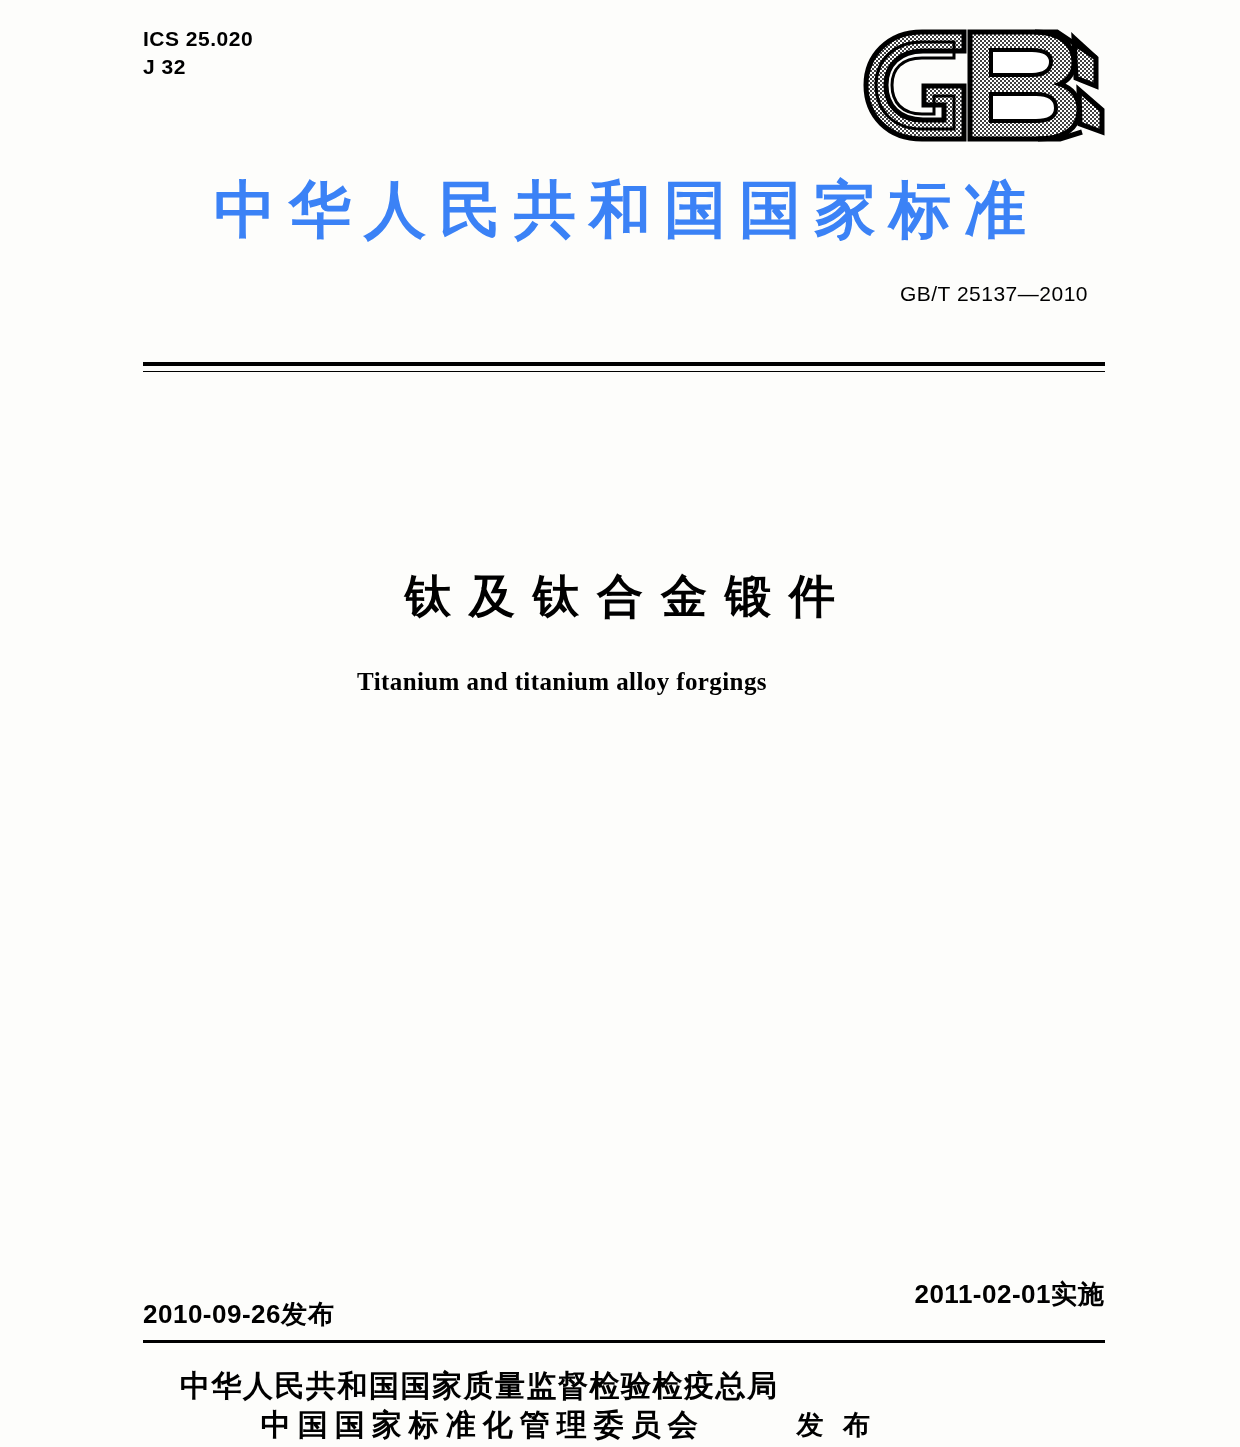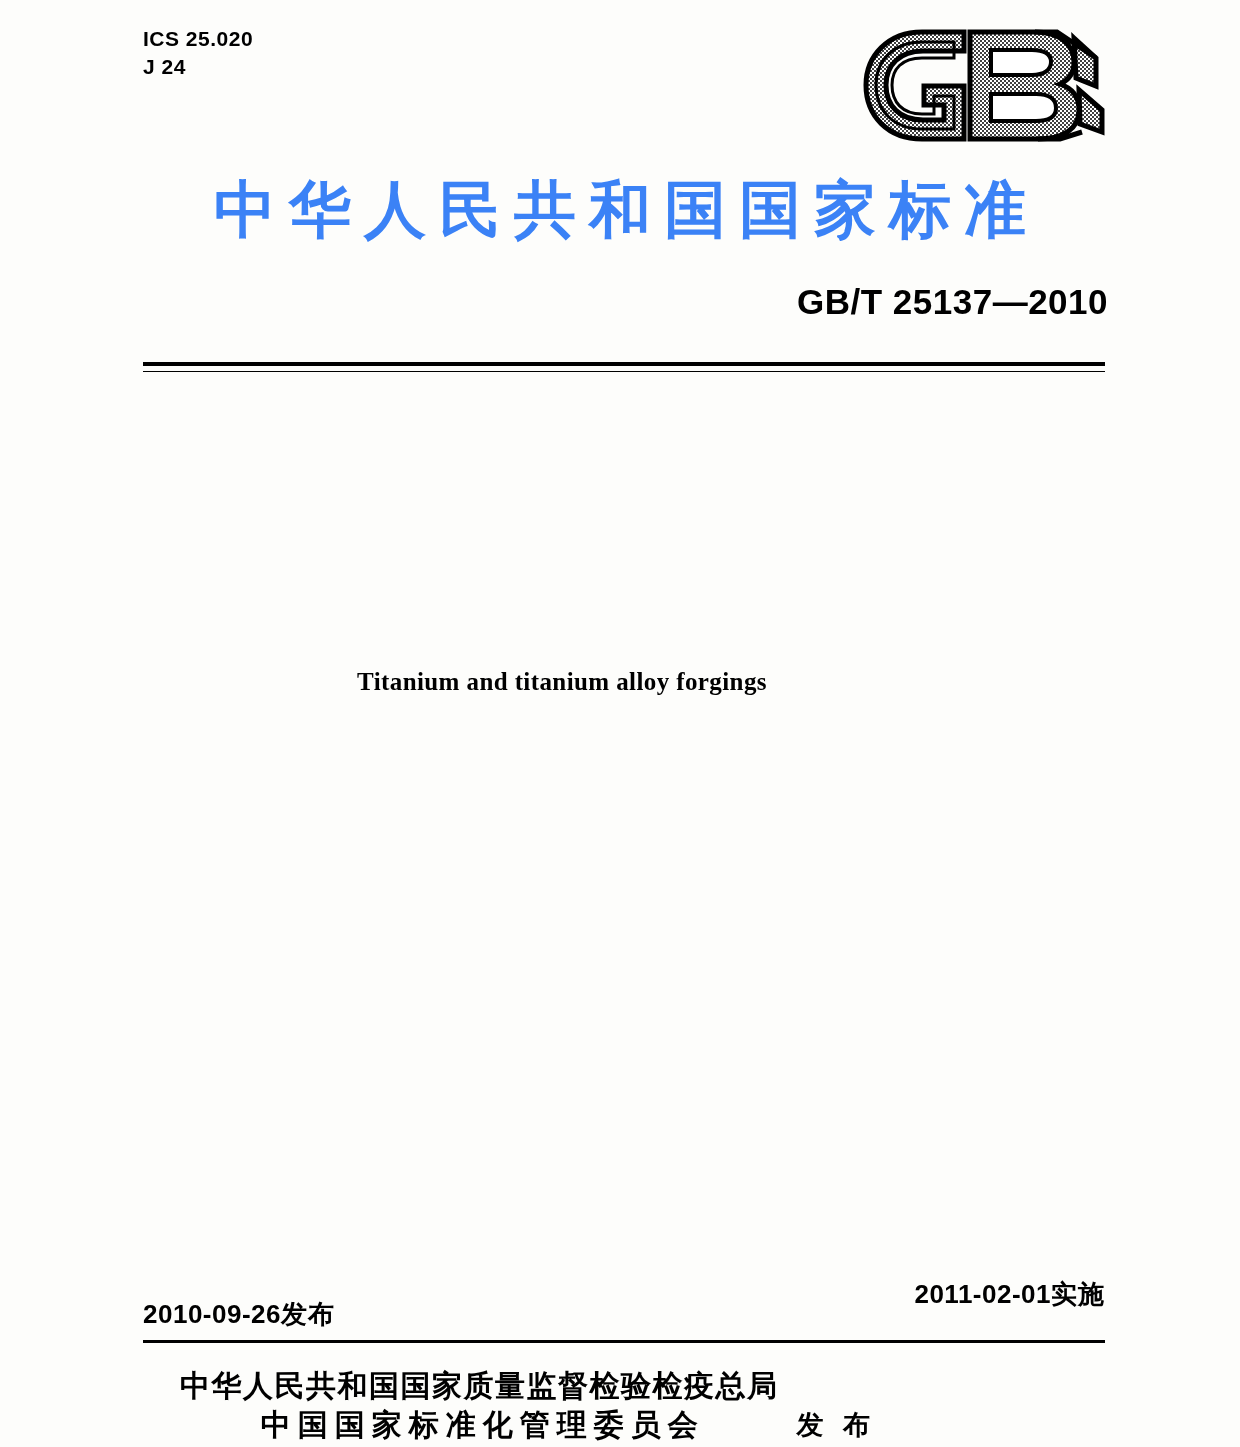--- a/index.html
+++ b/index.html
@@ -59,25 +59,25 @@
     font-weight: bold;
     font-size: 62px;
     letter-spacing: 13px;
     text-indent: 13px;
     color: #3b82f6;
   }
 
   
   .std-no {
     position: absolute;
-    right: 132px;
+    right: 152px;
     top: 282px;
     font-family: "Liberation Sans", sans-serif;
-    font-weight: bold;
-    font-size: 35px;
+    font-weight: normal;
+    font-size: 21px;
     letter-spacing: 0.5px;
   }
 
   
   .rule-thick {
     position: absolute;
     left: 143px;
     top: 362px;
     width: 962px;
     height: 4px;
@@ -180,21 +180,21 @@
     margin-top: 40px;
   }
 </style>
 </head>
 <body>
 
 <div class="page">
 
   <div class="ics-block">
     <div>ICS 25.020</div>
-    <div>J 24</div>
+    <div>J 32</div>
   </div>
 
   <div class="gb-logo">
     <svg width="250" height="115" viewBox="0 0 250 115" xmlns="http://www.w3.org/2000/svg">
       <defs>
         <pattern id="hatch" width="4" height="4" patternUnits="userSpaceOnUse">
           <rect width="4" height="4" fill="#ffffff"></rect>
           <circle cx="1" cy="1" r="1" fill="#000000"></circle>
           <circle cx="3" cy="3" r="1" fill="#000000"></circle>
         </pattern>
@@ -215,20 +215,21 @@
     </svg>
   </div>
 
   <div class="banner">中华人民共和国国家标准</div>
 
   <div class="std-no">GB/T 25137—2010</div>
 
   <div class="rule-thick"></div>
   <div class="rule-thin"></div>
 
+  <div class="title-cn">钛及钛合金锻件</div>
   <div class="title-en">Titanium and titanium alloy forgings</div>
 
   <div class="date-issue">
     <span>2010-09-26</span><span class="cn">发布</span>
   </div>
 
   <div class="date-effect">
     <span>2011-02-01</span><span class="cn">实施</span>
   </div>
 

